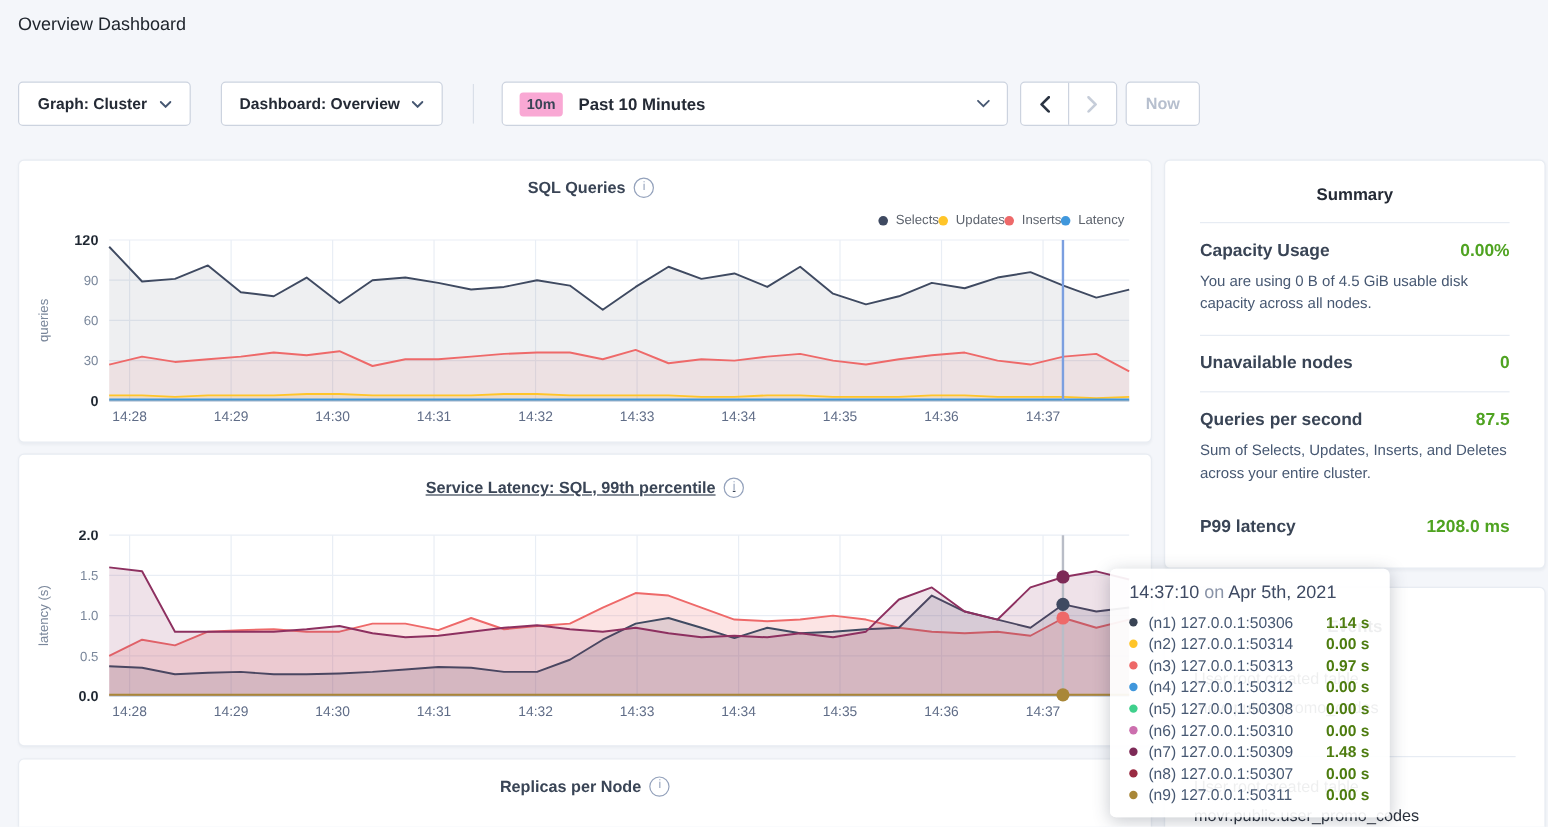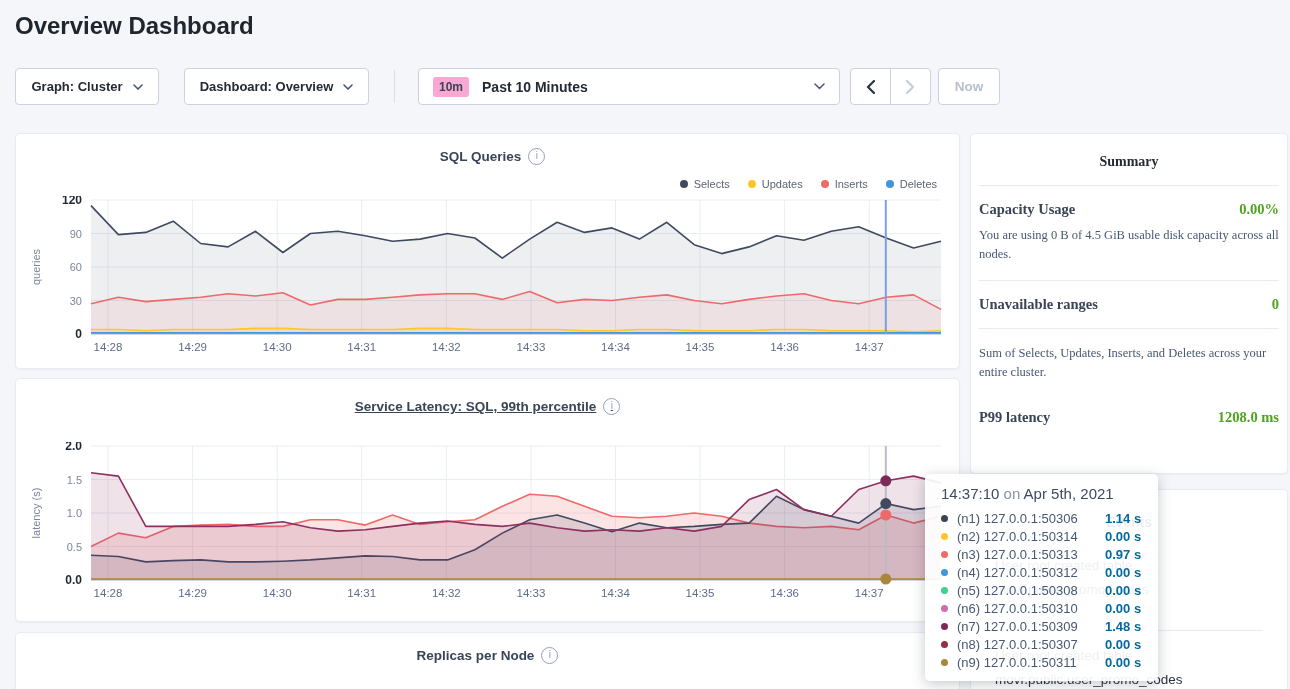--- a/index.html
+++ b/index.html
@@ -1,46 +1,46 @@
 <!DOCTYPE html>
 <html><head>
 <meta charset="utf-8">
 <style>
   html,body{margin:0;padding:0;background:#f4f6fa;}
   .page{position:relative;width:1290px;height:689px;overflow:hidden;
         background:#f4f6fa;font-family:"Liberation Sans","DejaVu Sans",sans-serif;color:#242a35;}
-  .page-title{position:absolute;left:15px;top:12px;font-size:24px;font-weight:700;color:#20262e;margin:0;}
+  .page-title{position:absolute;left:15px;top:12px;font-size:15px;font-weight:400;color:#20262e;margin:0;}
 
   
   .ctl{position:absolute;top:68px;height:37px;background:#fff;border:1px solid #ccd3df;border-radius:4px;
        display:flex;align-items:center;box-sizing:border-box;cursor:pointer;}
   .btn-label{font-size:13px;font-weight:700;color:#242a35;white-space:nowrap;}
   .dd-chev{margin-left:10px;display:flex;}
   .ctl-divider{position:absolute;left:394px;top:70px;width:1px;height:33px;background:#d9dfe8;}
   .time-badge{background:#f9a8d4;color:#394455;font-size:12px;font-weight:700;border-radius:3px;
               padding:3px 6px;margin-right:13px;}
   .pager-cell{width:40px;height:100%;display:flex;align-items:center;justify-content:center;}
   .pager-cell+.pager-cell{border-left:1px solid #ccd3df;}
   .now-label{font-size:13.5px;font-weight:700;color:#b6bfce;margin:0 auto;}
 
   
   .card{position:absolute;background:#fff;border:1px solid #e8ecf2;border-radius:5px;
         box-shadow:0 1px 2px rgba(60,70,90,.05);box-sizing:border-box;}
   .chart-title{position:absolute;left:0;right:0;display:flex;justify-content:center;align-items:center;gap:7px;
                font-size:13.5px;font-weight:700;color:#394455;}
   .info-icon{width:15px;height:15px;border:1px solid #93a1bb;border-radius:50%;color:#93a1bb;
              font-size:10px;line-height:14px;text-align:center;font-weight:400;font-style:normal;flex:0 0 auto;}
-  .legend{position:absolute;right:22px;top:44px;display:flex;gap:18px;align-items:center;}
+  .legend{position:absolute;right:22px;top:44px;display:flex;align-items:center;}
   .legend-item{display:flex;align-items:center;gap:6px;font-size:11px;color:#5e646e;cursor:pointer;}
   .legend-dot{width:8px;height:8px;border-radius:50%;}
   .chart-svg{position:absolute;left:10px;display:block;font-family:inherit;}
 
   
   .side-heading{text-align:center;font-size:14px;font-weight:700;color:#242a35;}
-  .sum-body{padding:20px 8px 0;font-family:Liberation Serif, serif;}
+  .sum-body{padding:20px 29px 0;}
   .sum-row{display:flex;align-items:baseline;}
   .sum-label{font-size:14.5px;font-weight:700;color:#394455;}
   .sum-link{font-size:14px;font-weight:700;color:#0a85ff;margin-left:12px;text-decoration:none;cursor:pointer;}
   .sum-value{margin-left:auto;font-size:14.5px;font-weight:700;color:#4fa321;}
   .sum-desc{font-size:12.5px;color:#475872;line-height:1.55;margin-top:8px;}
   .sum-hr{border:none;border-top:1px solid #e7ecf3;margin:15px 0;}
 
   
   .events-list{padding:0 24px;margin-top:24px;}
   .event-item{font-size:13.5px;color:#2a313c;line-height:24px;padding-bottom:28px;}
@@ -48,21 +48,21 @@
 
   
   .tooltip{position:absolute;left:925px;top:474px;width:233px;z-index:20;box-sizing:border-box;
            background:rgba(255,255,255,0.92);border-radius:5px;padding:11px 16px 10px;
            box-shadow:0 3px 14px rgba(50,60,80,0.28);}
   .tt-title{font-size:15px;color:#3e4a63;margin-bottom:7px;}
   .tt-on{color:#8a94a8;}
   .tt-row{display:flex;align-items:center;height:18px;font-size:13px;}
   .tt-dot{width:7px;height:7px;border-radius:50%;margin-right:9px;flex:0 0 auto;}
   .tt-label{color:#475872;width:148px;}
-  .tt-value{font-weight:700;color:#0369a1;}
+  .tt-value{font-weight:700;color:#4d7c0f;}
 </style>
 </head>
 <body>
 
 <div class="page">
 
   <h1 class="page-title">Overview Dashboard</h1>
 
   <div class="ctl" style="left:15px;width:144px;justify-content:center;">
     <span class="btn-label">Graph: Cluster</span>
@@ -124,21 +124,21 @@
         <span class="legend-item">
           <span class="legend-dot" style="background:#ffc529"></span>
           <span>Updates</span>
         </span>
         <span class="legend-item">
           <span class="legend-dot" style="background:#ee6969"></span>
           <span>Inserts</span>
         </span>
         <span class="legend-item">
           <span class="legend-dot" style="background:#4097dc"></span>
-          <span>Deletes</span>
+          <span>Latency</span>
         </span>
       </div>
     <svg class="chart-svg" id="chart-sql" style="top:62px;" width="930" height="158">
         <line x1="82.0" y1="4" x2="82.0" y2="138" stroke="#e9eef5" stroke-width="1"></line>
         <line x1="166.6" y1="4" x2="166.6" y2="138" stroke="#e9eef5" stroke-width="1"></line>
         <line x1="251.2" y1="4" x2="251.2" y2="138" stroke="#e9eef5" stroke-width="1"></line>
         <line x1="335.7" y1="4" x2="335.7" y2="138" stroke="#e9eef5" stroke-width="1"></line>
         <line x1="420.3" y1="4" x2="420.3" y2="138" stroke="#e9eef5" stroke-width="1"></line>
         <line x1="504.9" y1="4" x2="504.9" y2="138" stroke="#e9eef5" stroke-width="1"></line>
         <line x1="589.5" y1="4" x2="589.5" y2="138" stroke="#e9eef5" stroke-width="1"></line>
@@ -243,25 +243,29 @@
       <hr class="sum-hr">
 
       <div class="sum-row">
         <span class="sum-label">Capacity Usage</span>
         <span class="sum-value">0.00%</span>
       </div>
       <div class="sum-desc">You are using 0 B of 4.5 GiB usable disk capacity across all nodes.</div>
       <hr class="sum-hr">
 
       <div class="sum-row">
-        <span class="sum-label">Unavailable ranges</span>
+        <span class="sum-label">Unavailable nodes</span>
         <span class="sum-value">0</span>
       </div>
       <hr class="sum-hr">
 
+      <div class="sum-row">
+        <span class="sum-label">Queries per second</span>
+        <span class="sum-value">87.5</span>
+      </div>
       <div class="sum-desc">Sum of Selects, Updates, Inserts, and Deletes across your entire cluster.</div>
 
       <div class="sum-row" style="margin-top:26px;">
         <span class="sum-label">P99 latency</span>
         <span class="sum-value">1208.0 ms</span>
       </div>
     </div>
   </div>
 
   <div class="card" style="left:970px;top:489px;width:318px;height:260px;">

